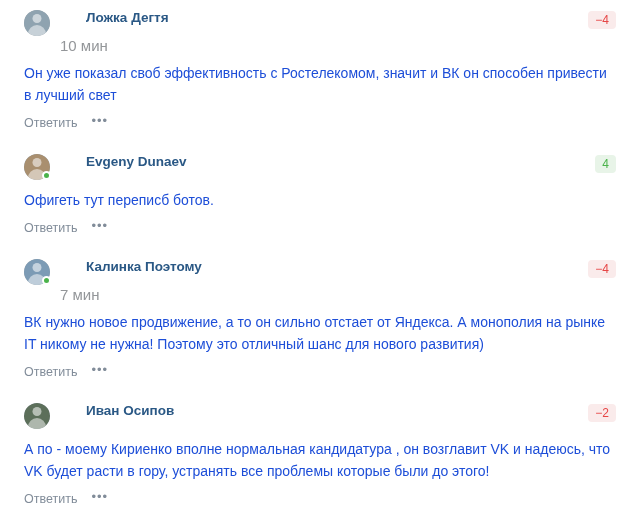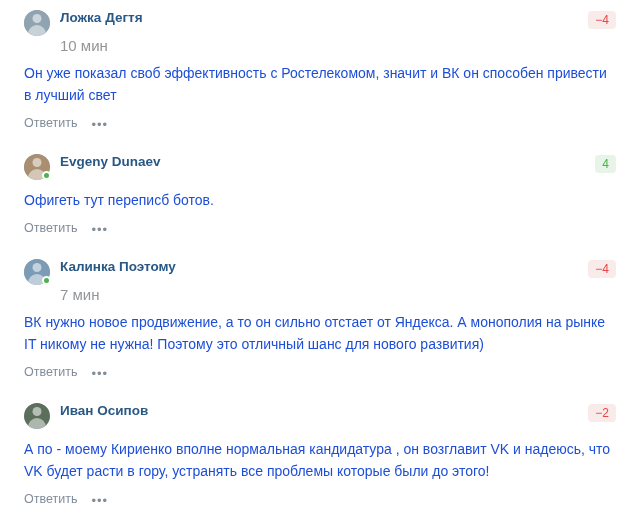--- a/index.html
+++ b/index.html
@@ -85,20 +85,21 @@
     min-width: 0;
     padding-right: 40px;
   }
   .author {
     font-size: 13.5px;
     font-weight: bold;
     color: #2a5885;
     line-height: 16px;
     display: inline-block;
     cursor: pointer;
+    margin-left: 26px;
   }
   .time {
     font-size: 15px;
     color: #939699;
     line-height: 15px;
     margin-top: 12px;
   }
   .rating {
     position: absolute;
     right: 24px;
@@ -121,21 +122,21 @@
     font-size: 14px;
     line-height: 22px;
     color: #1d4ed8;
     padding-left: 0px;
     margin-top: 9px;
     white-space: pre-wrap;
     word-wrap: break-word;
   }
   .actions {
     display: flex;
-    align-items: flex-end;
+    align-items: flex-start;
     margin-top: 10px;
     padding-bottom: 14px;
   }
   .reply {
     font-size: 12.5px;
     color: #818c99;
     cursor: pointer;
     margin-right: 14px;
   }
   .more-dots {

